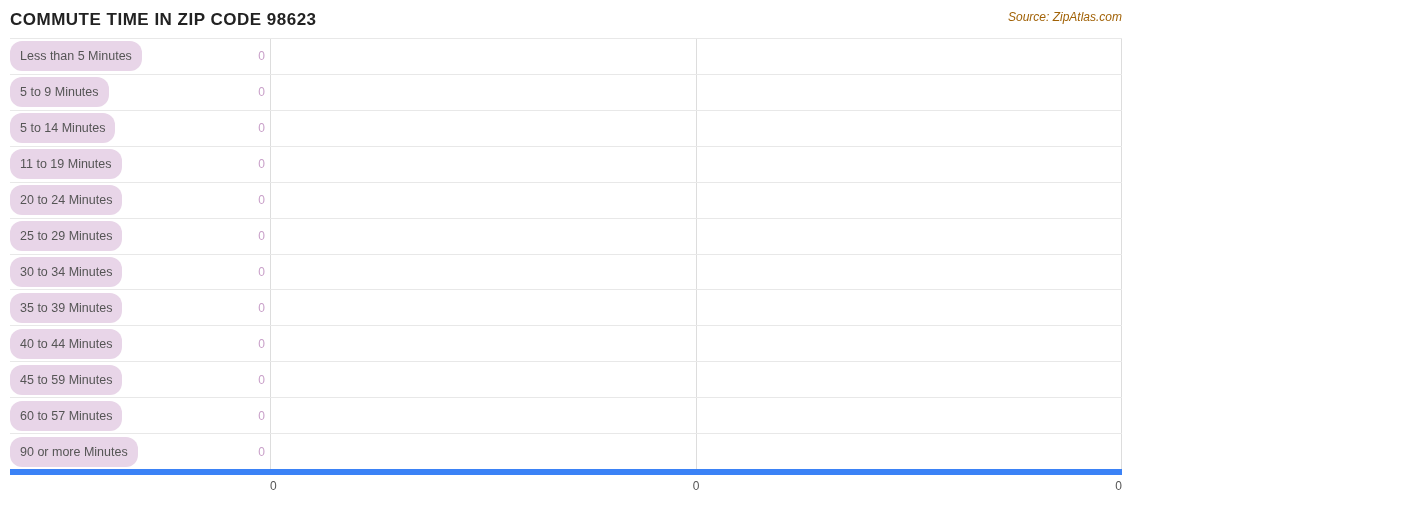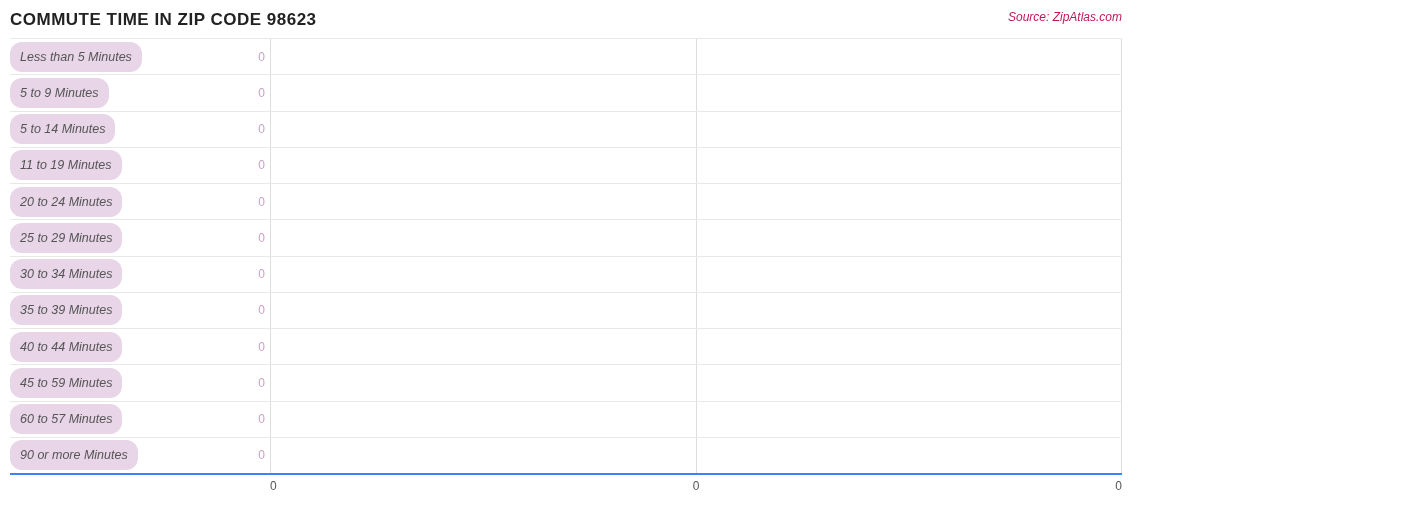--- a/index.html
+++ b/index.html
@@ -26,21 +26,21 @@
     }
     .chart-title {
       font-size: 17px;
       font-weight: bold;
       color: #222;
       letter-spacing: 0.5px;
       text-transform: uppercase;
     }
     .chart-source {
       font-size: 12px;
-      color: #be185d;
+      color: #a16207;
       font-style: italic;
     }
     .chart-body {
       flex: 1;
       display: flex;
       flex-direction: column;
       position: relative;
     }
     .bars-area {
       flex: 1;
@@ -66,38 +66,37 @@
       height: 100%;
     }
     .bar-row {
       flex: 1;
       display: flex;
       align-items: center;
       border-top: 1px solid #e8e8e8;
       position: relative;
     }
     .bar-row:last-child {
-      border-bottom: 2px solid #3b82f6;
+      border-bottom: 6px solid #3b82f6;
     }
     .bar-label-container {
       width: 260px;
       display: flex;
       align-items: center;
       justify-content: space-between;
       flex-shrink: 0;
       padding-right: 5px;
     }
     .bar-label-pill {
       background: #e8d5e8;
       border-radius: 12px;
       padding: 8px 10px;
       font-size: 12.5px;
       color: #555;
       white-space: nowrap;
-      font-style: italic;
     }
     .bar-value {
       font-size: 12px;
       color: #c9a0c9;
       margin-left: 6px;
       min-width: 12px;
       text-align: right;
     }
     .bar-track {
       flex: 1;

